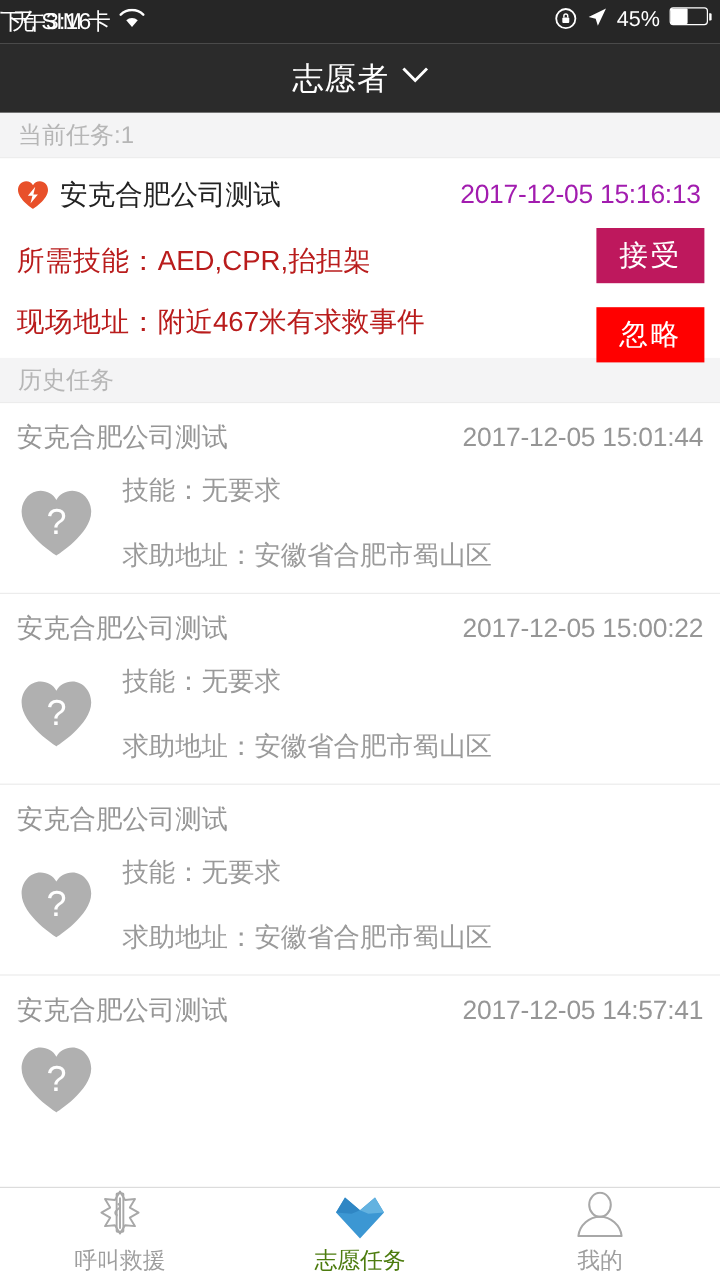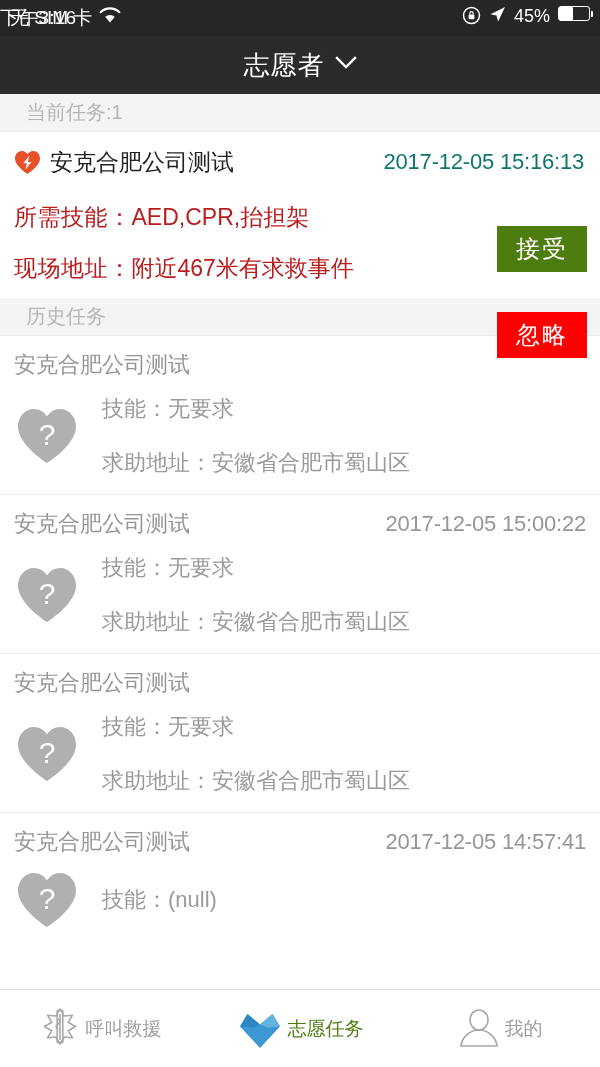--- a/index.html
+++ b/index.html
@@ -39,43 +39,43 @@
   
   .titlebar {
     height: 58px; background: #2b2b2b; color: #fff;
     display: flex; align-items: center; justify-content: center; gap: 10px;
   }
   .titlebar .t-text { font-size: 26px; letter-spacing: 1px; }
 
   
   .section-band {
     height: 38px; background: #f4f4f5;
-    display: flex; align-items: center; padding-left: 26px;
+    display: flex; align-items: center; padding-left: 15px;
     color: #b6b6b6; font-size: 20px;
     border-bottom: 1px solid #ececec;
   }
 
   
   .current { background: #fff; padding: 10px 14px 14px 14px; position: relative; }
   .cur-row1 { display: flex; align-items: center; height: 40px; }
   .heart-alert { width: 27px; height: 25px; position: relative; margin-right: 9px; flex: 0 0 auto; }
   .cur-title { font-size: 23px; color: #222; }
   .cur-time {
-    margin-left: auto; font-size: 22px; color: #0f766e;
+    margin-left: auto; font-size: 22px; color: #a21caf;
     letter-spacing: -0.2px; padding-right: 2px;
   }
   .cur-line { font-size: 23px; color: #b91c1c; margin-top: 20px; }
   .cur-line .lbl { letter-spacing: .5px; }
   .btns { position: absolute; right: 13px; top: 58px; width: 90px; }
   .btn {
     width: 90px; height: 46px; display: flex; align-items: center;
     justify-content: center; color: #fff; font-size: 24px; letter-spacing: 2px;
   }
-  .btn-accept { background: #4d7c0f; margin-top: 36px; }
-  .btn-ignore { background: #ff0000; margin-top: 40px; }
+  .btn-accept { background: #be185d; }
+  .btn-ignore { background: #ff0000; margin-top: 20px; }
 
   
   .history { background: #fff; }
   .hrow {
     position: relative; padding: 14px 14px 16px 14px;
     border-bottom: 1px solid #ececec;
   }
   .hrow:last-child { border-bottom: none; }
   .hrow-top { display: flex; align-items: baseline; }
   .h-title { font-size: 22px; color: #969696; }
@@ -86,21 +86,21 @@
   .h-line { font-size: 22px; color: #9a9a9a; }
   .h-line + .h-line { margin-top: 24px; }
 
   
   .tabbar {
     position: absolute; left: 0; bottom: 0; width: 600px; height: 78px;
     background: #fff; border-top: 1px solid #dcdcdc;
     display: flex; align-items: stretch;
   }
   .tab {
-    flex: 1; display: flex; flex-direction: row;
+    flex: 1; display: flex; flex-direction: column;
     align-items: center; justify-content: center; gap: 5px;
   }
   .tab .t-ico { height: 40px; display: flex; align-items: flex-end; justify-content: center; }
   .tab .t-lbl { font-size: 19px; color: #9e9e9e; }
   .tab.active .t-lbl { color: #4d7c0f; }
   .scroll-mask { overflow: hidden; height: 653px; }
 </style>
 </head>
 <body>
 
@@ -178,20 +178,21 @@
 
   <div class="section-band">
     <span>历史任务</span>
   </div>
 
   <div class="scroll-mask">
     <div class="history" id="history-list">
         <div class="hrow">
           <div class="hrow-top">
        <span class="h-title">安克合肥公司测试</span>
+       <span class="h-time">2017-12-05 15:01:44</span>
      </div>
      <div class="hrow-body">
        <span class="heart-q"><svg width="62" height="58" viewBox="0 0 62 58">
   <path d="M31 56 C31 56 2 38 2 19.5 C2 9.9 9 2 17.7 2 C23.5 2 28.5 5 31 9.6 C33.5 5 38.5 2 44.3 2 C53 2 60 9.9 60 19.5 C60 38 31 56 31 56 Z" fill="#b0b0b0"></path>
   <text x="31" y="38" font-family="Liberation Sans, sans-serif" font-size="30" fill="#ffffff" text-anchor="middle">?</text>
 </svg></span>
        <div class="h-lines">
               <div class="h-line"><span>技能：</span><span>无要求</span></div>
               <div class="h-line"><span>求助地址：</span><span>安徽省合肥市蜀山区</span></div>
             </div>
@@ -231,23 +232,20 @@
         <div class="hrow">
           <div class="hrow-top">
        <span class="h-title">安克合肥公司测试</span>
        <span class="h-time">2017-12-05 14:57:41</span>
      </div>
      <div class="hrow-body">
        <span class="heart-q"><svg width="62" height="58" viewBox="0 0 62 58">
   <path d="M31 56 C31 56 2 38 2 19.5 C2 9.9 9 2 17.7 2 C23.5 2 28.5 5 31 9.6 C33.5 5 38.5 2 44.3 2 C53 2 60 9.9 60 19.5 C60 38 31 56 31 56 Z" fill="#b0b0b0"></path>
   <text x="31" y="38" font-family="Liberation Sans, sans-serif" font-size="30" fill="#ffffff" text-anchor="middle">?</text>
 </svg></span>
-       <div class="h-lines">
-              <div class="h-line"><span>技能：</span><span>(null)</span></div>
-            </div>
      </div>
         </div>
       </div>
   </div>
 
   <div class="tabbar" id="tabbar">
       <div class="tab">
         <span class="t-ico">
           <svg width="42" height="42" viewBox="0 0 42 42">
       <g stroke="#a8a8a8" stroke-width="1.6" fill="none" stroke-linejoin="round">

